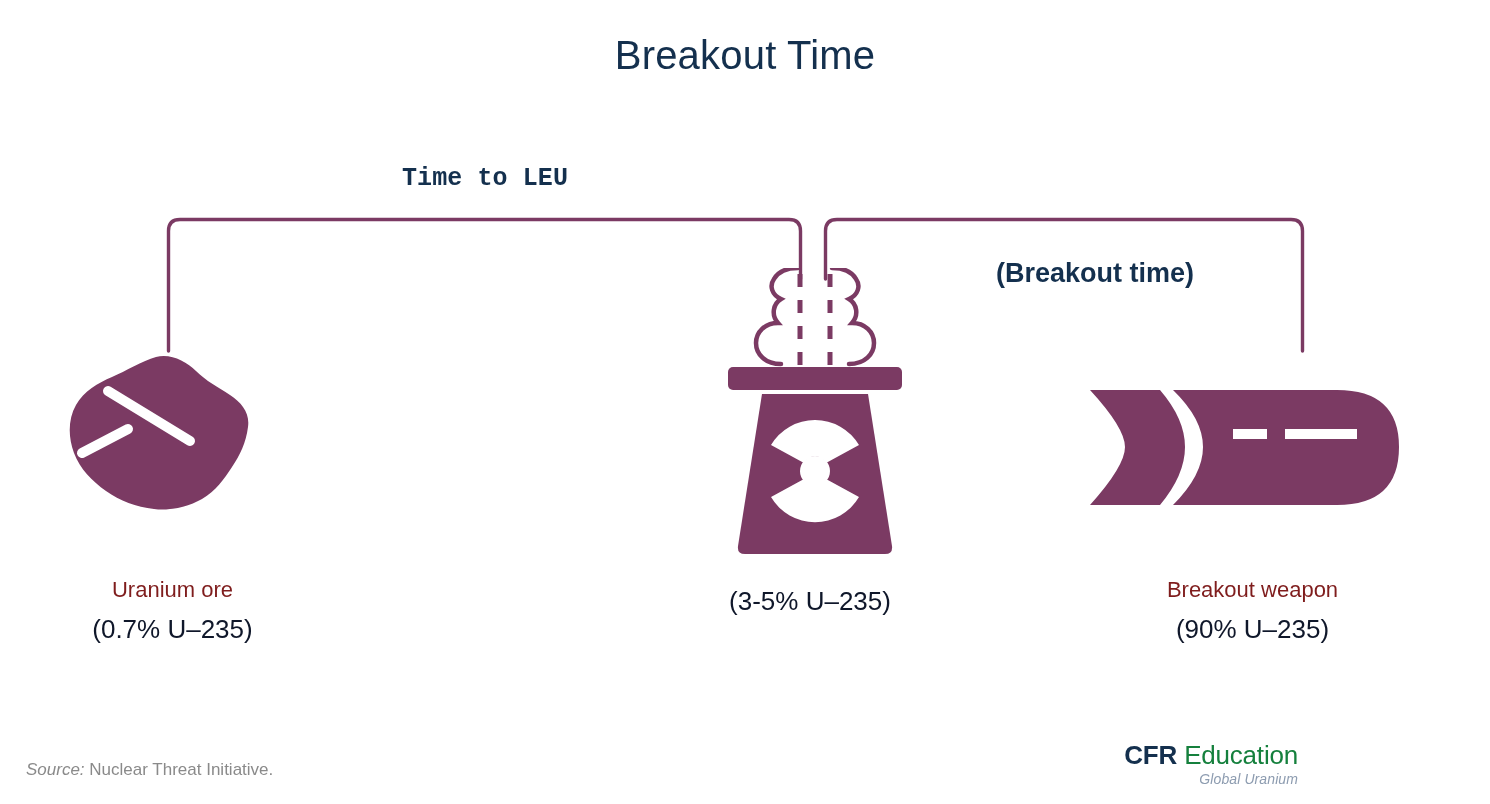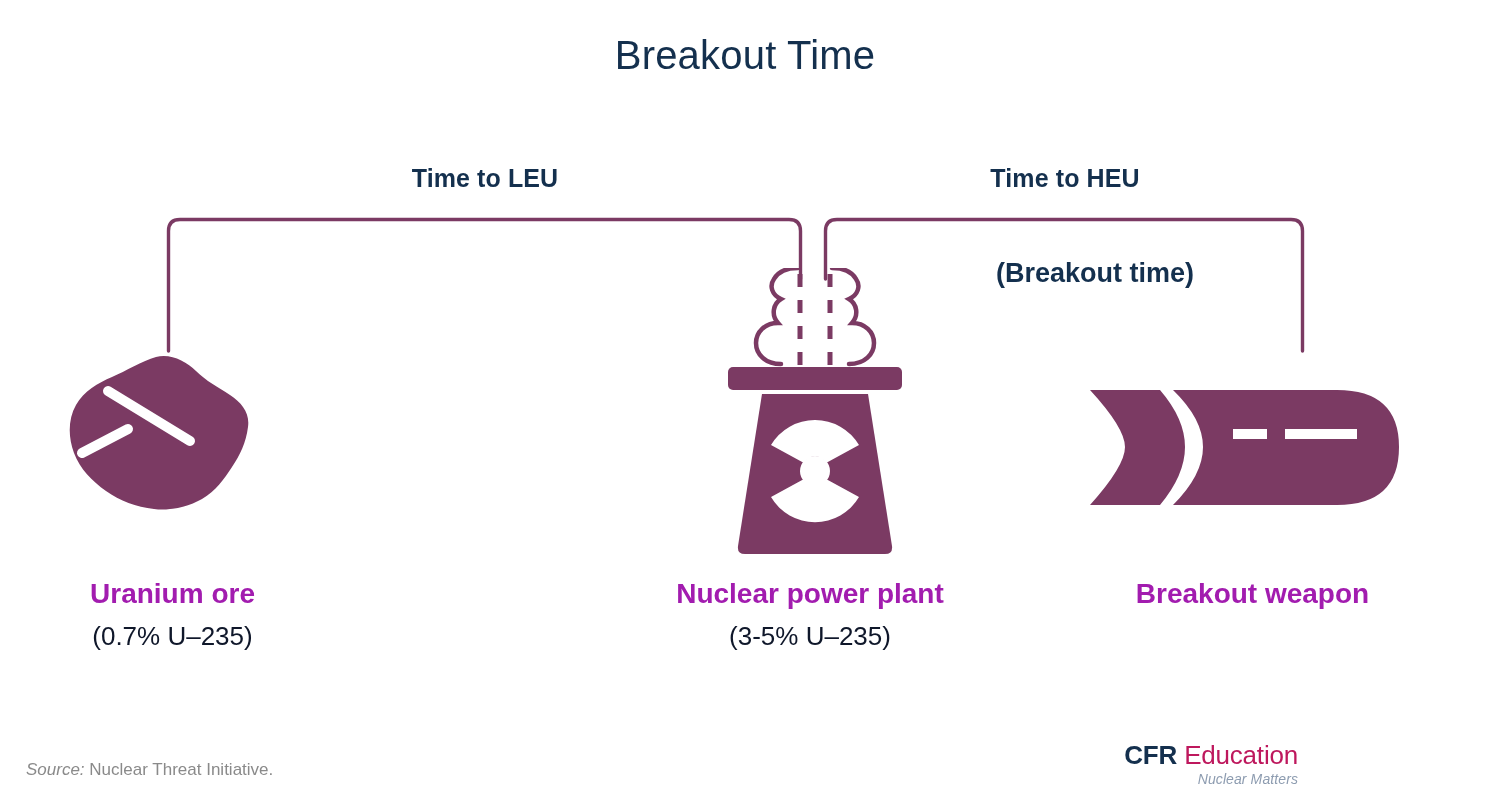--- a/index.html
+++ b/index.html
@@ -38,20 +38,21 @@
 
   
   .span-label {
     position: absolute;
     font-size: 25px;
     font-weight: 700;
     color: #14304e;
     text-align: center;
     letter-spacing: 0.1px;
     white-space: nowrap;
+    font-family: Liberation Mono, monospace;
   }
   .span-label.leu { top: 164px; left: 285px; width: 400px; }
   .span-label.heu { top: 164px; left: 865px; width: 400px; }
 
   .breakout-note {
     position: absolute;
     top: 258px;
     left: 830px;
     width: 530px;
     text-align: center;
@@ -75,23 +76,23 @@
   .icon-ore   { left: 60px;  top: 355px; }
   .icon-plant { left: 715px; top: 268px; }
   .icon-bomb  { left: 1085px;top: 380px; }
 
   
   .caption {
     position: absolute;
     text-align: center;
   }
   .caption .name {
-    font-size: 28px;
-    font-weight: 700;
-    color: #a21caf;
+    font-size: 22px;
+    font-weight: 400;
+    color: #7f1d1d;
     line-height: 1.25;
     white-space: nowrap;
   }
   .caption .sub {
     margin-top: 9px;
     font-size: 26px;
     font-weight: 400;
     color: #0f172a;
     line-height: 1.25;
     white-space: nowrap;
@@ -120,21 +121,21 @@
     text-align: right;
     line-height: 1;
   }
   .logo .logo-top {
     font-size: 26px;
     font-weight: 700;
     letter-spacing: -0.2px;
     white-space: nowrap;
   }
   .logo .logo-cfr { color: #14304e; }
-  .logo .logo-edu { color: #be185d; font-weight: 400; }
+  .logo .logo-edu { color: #15803d; font-weight: 400; }
   .logo .logo-sub {
     margin-top: 4px;
     font-size: 14px;
     font-style: italic;
     color: #8d9cb0;
     letter-spacing: 0.1px;
     white-space: nowrap;
   }
 </style>
 </head>
@@ -145,21 +146,20 @@
   <div class="title">Breakout Time</div>
 
   <svg class="brackets" width="1490" height="804" viewBox="0 0 1490 804" aria-hidden="true">
 
     <path d="M168.5 351 L168.5 231 Q168.5 219.5 180 219.5 L789 219.5 Q800.5 219.5 800.5 231 L800.5 279" fill="none" stroke="#7b3a63" stroke-width="3.4" stroke-linecap="round"></path>
 
     <path d="M825.5 279 L825.5 231 Q825.5 219.5 837 219.5 L1291 219.5 Q1302.5 219.5 1302.5 231 L1302.5 351" fill="none" stroke="#7b3a63" stroke-width="3.4" stroke-linecap="round"></path>
   </svg>
 
   <div class="span-label leu">Time to LEU</div>
-  <div class="span-label heu">Time to HEU</div>
   <div class="breakout-note">(Breakout time)</div>
 
   <div class="icon-wrap icon-ore">
     <svg width="210" height="160" viewBox="0 0 210 160" aria-hidden="true">
       <path d="M96 2 C110 -2 126 6 136 16 C146 26 158 32 170 40
                C182 48 190 58 188 72 C186 88 180 100 172 112
                C164 124 156 136 142 144 C128 152 110 156 94 154
                C76 152 60 146 46 136 C32 126 20 114 14 98
                C8 82 8 64 16 50 C24 36 38 28 52 22 C66 16 82 6 96 2 Z" fill="#7b3a63"></path>
       <path d="M48 36 L130 86" stroke="#ffffff" stroke-width="10" stroke-linecap="round"></path>
@@ -203,31 +203,31 @@
       <line x1="200" y1="54" x2="272" y2="54" stroke="#ffffff" stroke-width="10" stroke-linecap="butt"></line>
     </svg>
   </div>
 
   <div class="caption cap-ore">
     <div class="name">Uranium ore</div>
     <div class="sub">(0.7% U–235)</div>
   </div>
 
   <div class="caption cap-plant">
-    <div class="name">Nuclear power plant</div>
     <div class="sub">(3-5% U–235)</div>
   </div>
 
   <div class="caption cap-bomb">
     <div class="name">Breakout weapon</div>
+    <div class="sub">(90% U–235)</div>
   </div>
 
   <div class="source">
     <span class="kw">Source:</span>
     <span>Nuclear Threat Initiative.</span>
   </div>
 
   <div class="logo">
     <div class="logo-top"><span class="logo-cfr">CFR</span><span class="logo-edu"> Education</span></div>
-    <div class="logo-sub">Nuclear Matters</div>
+    <div class="logo-sub">Global Uranium</div>
   </div>
 
 </div>
 
 </body></html>

